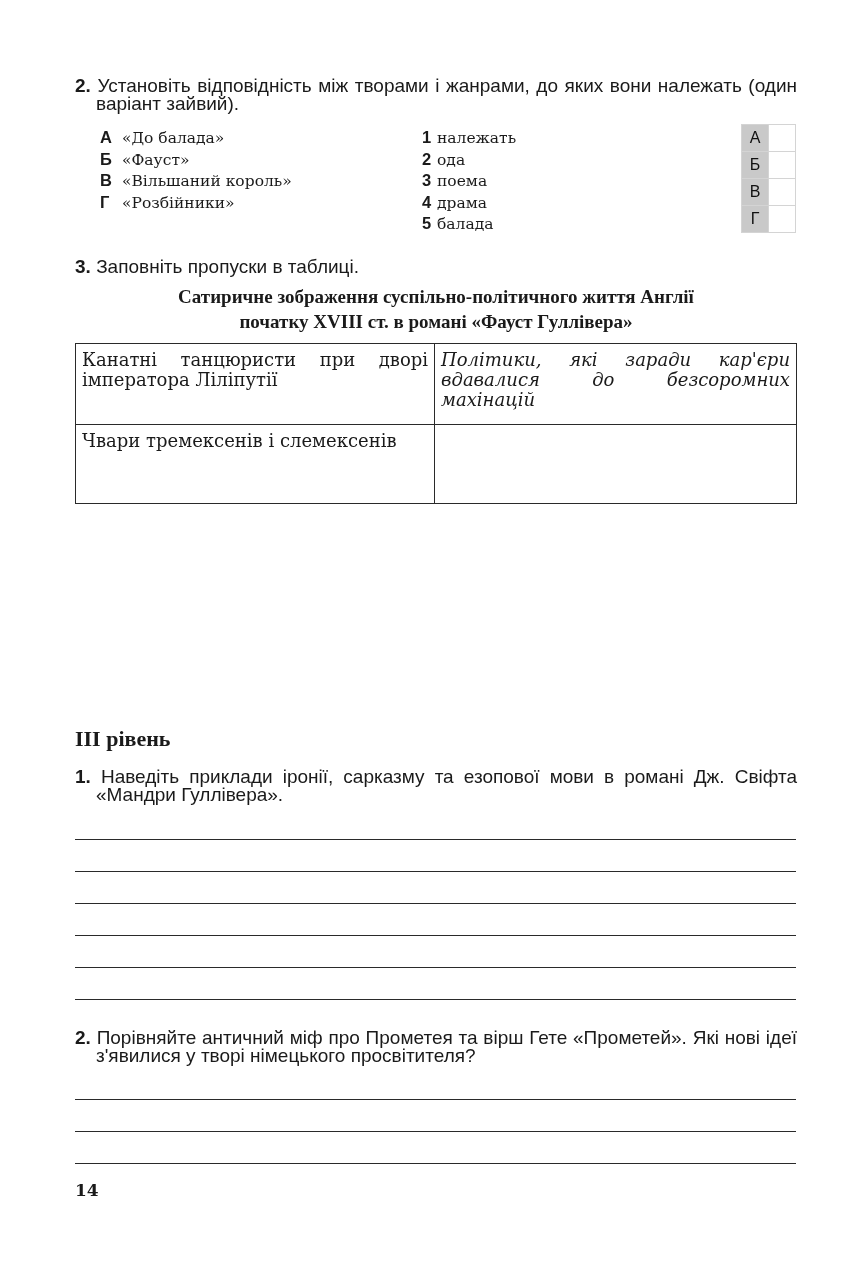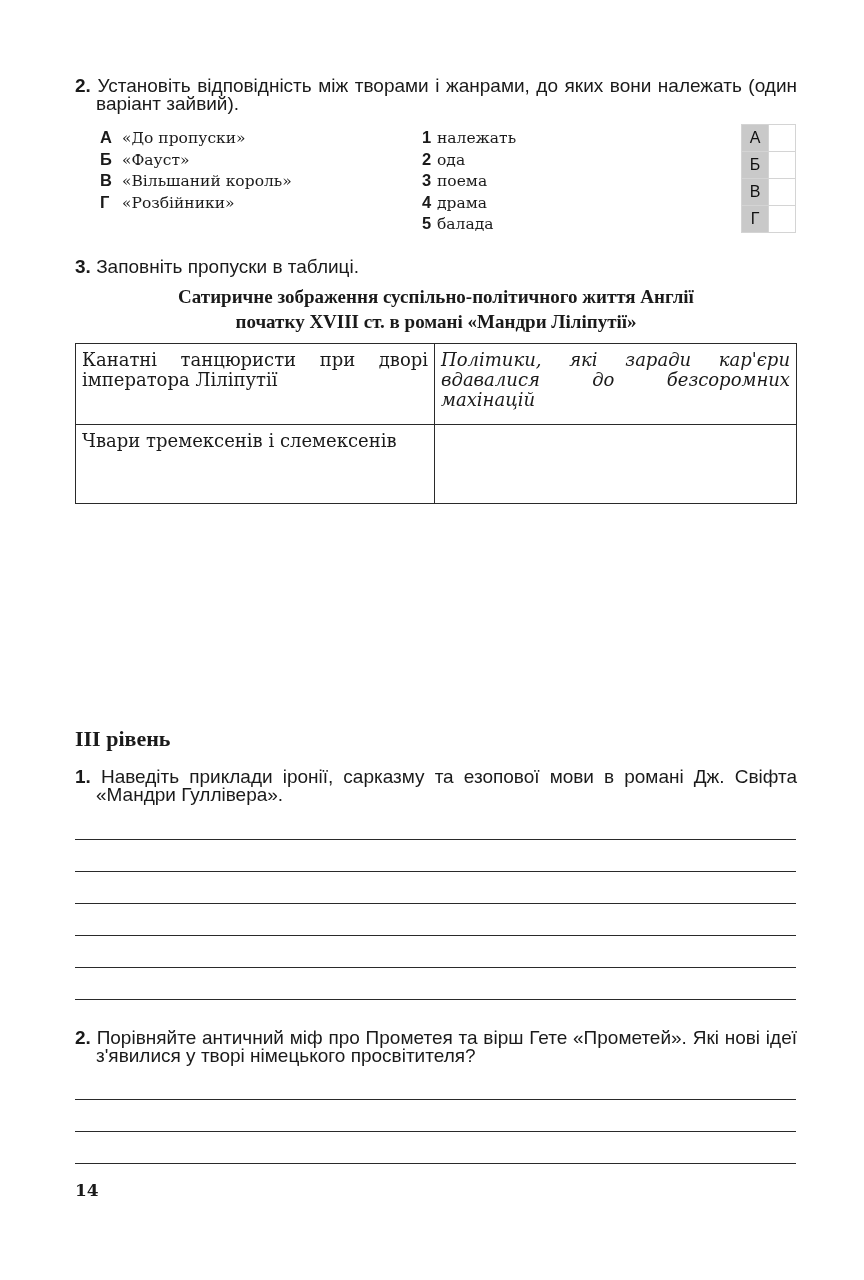--- a/index.html
+++ b/index.html
@@ -45,21 +45,21 @@
   .page-num { left: 75px; top: 1180px; font-family: "DejaVu Serif", serif; font-weight: bold; font-size: 17px; }
 </style>
 </head>
 <body>
 
 <div class="abs task sans" style="top:77px;">
   <span class="body"><span class="num">2.</span> <span>Установіть відповідність між творами і жанрами, до яких вони належать (один варіант зайвий).</span></span>
 </div>
 
 <div class="abs match-left">
-  <div class="match-item"><span class="key">А</span><span class="val">«До пропуски»</span></div>
+  <div class="match-item"><span class="key">А</span><span class="val">«До балада»</span></div>
   <div class="match-item"><span class="key">Б</span><span class="val">«Фауст»</span></div>
   <div class="match-item"><span class="key">В</span><span class="val">«Вільшаний король»</span></div>
   <div class="match-item"><span class="key">Г</span><span class="val">«Розбійники»</span></div>
 </div>
 
 <div class="abs match-right">
   <div class="match-item"><span class="key">1</span><span class="val">належать</span></div>
   <div class="match-item"><span class="key">2</span><span class="val">ода</span></div>
   <div class="match-item"><span class="key">3</span><span class="val">поема</span></div>
   <div class="match-item"><span class="key">4</span><span class="val">драма</span></div>
@@ -86,21 +86,21 @@
       </tr>
 </tbody>
   </table>
 
 <div class="abs task sans" style="top:258px;">
   <span class="body"><span class="num">3.</span> <span>Заповніть пропуски в таблиці.</span></span>
 </div>
 
 <div class="abs table-title">
   <div>Сатиричне зображення суспільно-політичного життя Англії</div>
-  <div>початку XVIII ст. в романі «Мандри Ліліпутії»</div>
+  <div>початку XVIII ст. в романі «Фауст Гуллівера»</div>
 </div>
 
 <table class="abs alle-table">
   <colgroup>
       <col class="c1">
       <col class="c2">
     </colgroup>
   <tbody>
   <tr class="r1">
     <td>Канатні танцюристи при дворі імператора Ліліпутії</td>

